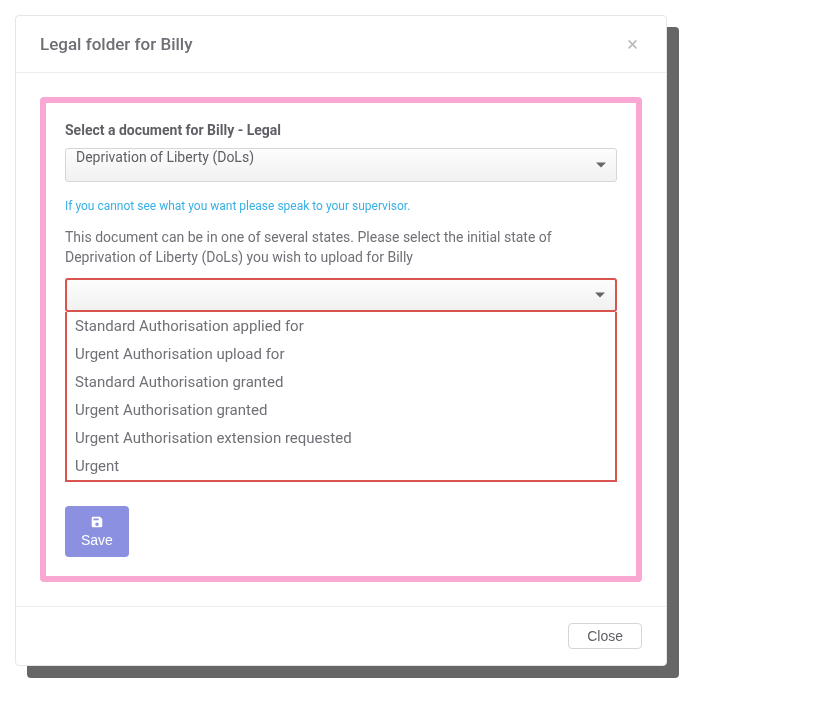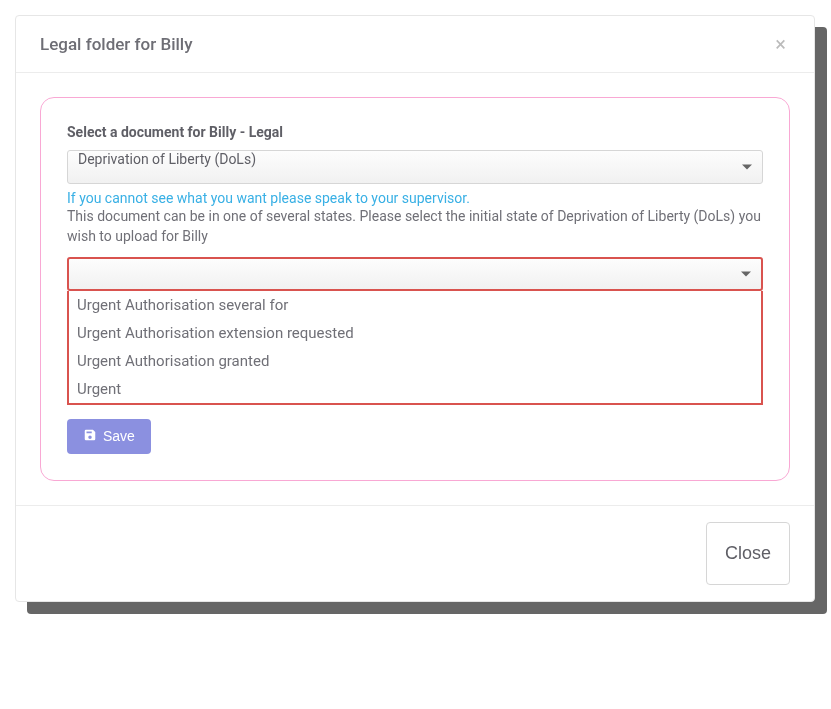--- a/index.html
+++ b/index.html
@@ -2,21 +2,21 @@
 <html><head>
 <meta charset="utf-8">
 <style>
   * { box-sizing: border-box; margin: 0; padding: 0; }
   body {
     font-family: -apple-system, BlinkMacSystemFont, "Segoe UI", Roboto, Arial, sans-serif;
     background: #fff;
     padding: 15px;
   }
   .modal {
-    width: 800px;
+    width: 652px;
     border: 1px solid #e6e6e6;
     border-radius: 4px;
     box-shadow: 12px 12px 0 rgba(0,0,0,0.6);
     background: #fff;
     overflow: hidden;
   }
   .modal-header {
     padding: 18px 24px;
     border-bottom: 1px solid #ececec;
     display: flex;
@@ -32,23 +32,23 @@
     font-size: 20px;
     color: #bbb;
     cursor: pointer;
     line-height: 1;
     padding: 0 4px;
   }
   .modal-body {
     padding: 24px;
   }
   .card {
-    border: 1px solid #f9a8d4;
-    border-radius: 14px;
-    padding: 26px;
+    border: 6px solid #f9a8d4;
+    border-radius: 4px;
+    padding: 19px;
   }
   .section-label {
     font-weight: 700;
     font-size: 14px;
     color: #5f5f66;
     margin-bottom: 10px;
   }
   .select-box {
     position: relative;
     width: 100%;
@@ -71,28 +71,29 @@
     position: absolute;
     right: 10px;
     top: 50%;
     transform: translateY(-50%);
     width: 0; height: 0;
     border-left: 5px solid transparent;
     border-right: 5px solid transparent;
     border-top: 5px solid #666;
   }
   .helper-link {
-    font-size: 14px;
+    font-size: 12px;
     color: #39b0e5;
-    margin-top: 6px;
+    margin-top: 17px;
     display: block;
   }
   .info-text {
     font-size: 14px;
     color: #707077;
+    margin-top: 14px;
     margin-bottom: 10px;
     line-height: 1.45;
   }
   .dropdown-open {
     border: 2px solid #d9534f;
     border-top: none;
     margin-top: 0;
     background: #fff;
     position: relative;
   }
@@ -104,45 +105,45 @@
     padding: 5px 8px;
     font-size: 15px;
     color: #707077;
     cursor: pointer;
   }
   
   .dropdown-inner::-webkit-scrollbar { width: 15px; }
   .dropdown-inner::-webkit-scrollbar-track { background: #f0f0f0; }
   .dropdown-inner::-webkit-scrollbar-thumb { background: #c3c3c3; }
   .save-btn {
-    margin-top: 14px;
+    margin-top: 24px;
     background: #8b90e0;
     color: #fff;
     border: none;
     border-radius: 4px;
     padding: 9px 16px;
     font-size: 14px;
     display: inline-flex;
     align-items: center;
-    gap: 6px;
-    cursor: pointer;
+    cursor: pointer;
+    flex-direction: column;
   }
   .save-btn svg { width: 14px; height: 14px; fill: #fff; }
   .modal-footer {
     border-top: 1px solid #ececec;
     padding: 16px 24px;
     display: flex;
     justify-content: flex-end;
   }
   .close-btn {
     background: #fff;
     border: 1px solid #d6d6d6;
     border-radius: 4px;
-    padding: 20px 18px;
-    font-size: 18px;
+    padding: 4px 18px;
+    font-size: 14px;
     color: #5f5f66;
     cursor: pointer;
   }
 </style>
 </head>
 <body>
 
 <div class="modal">
 
   <div class="modal-header">
@@ -164,23 +165,25 @@
 
       <div class="info-text">This document can be in one of several states. Please select the initial state of Deprivation of Liberty (DoLs) you wish to upload for Billy</div>
 
       <div class="select-box hl">
         <span></span>
         <span class="caret"></span>
       </div>
 
       <div class="dropdown-open">
         <div class="dropdown-inner">
-          <div class="option">Urgent Authorisation several for</div>
+          <div class="option">Standard Authorisation applied for</div>
+          <div class="option">Urgent Authorisation upload for</div>
+          <div class="option">Standard Authorisation granted</div>
+          <div class="option">Urgent Authorisation granted</div>
           <div class="option">Urgent Authorisation extension requested</div>
-          <div class="option">Urgent Authorisation granted</div>
           <div class="option">Urgent</div>
         </div>
       </div>
 
       <button class="save-btn">
         <span>
           <svg viewBox="0 0 24 24">
               <path d="M17 3H5a2 2 0 0 0-2 2v14a2 2 0 0 0 2 2h14a2 2 0 0 0 2-2V7l-4-4zM12 19a3 3 0 1 1 0-6 3 3 0 0 1 0 6zm3-10H6V6h9v3z"></path>
             </svg>
         </span>

